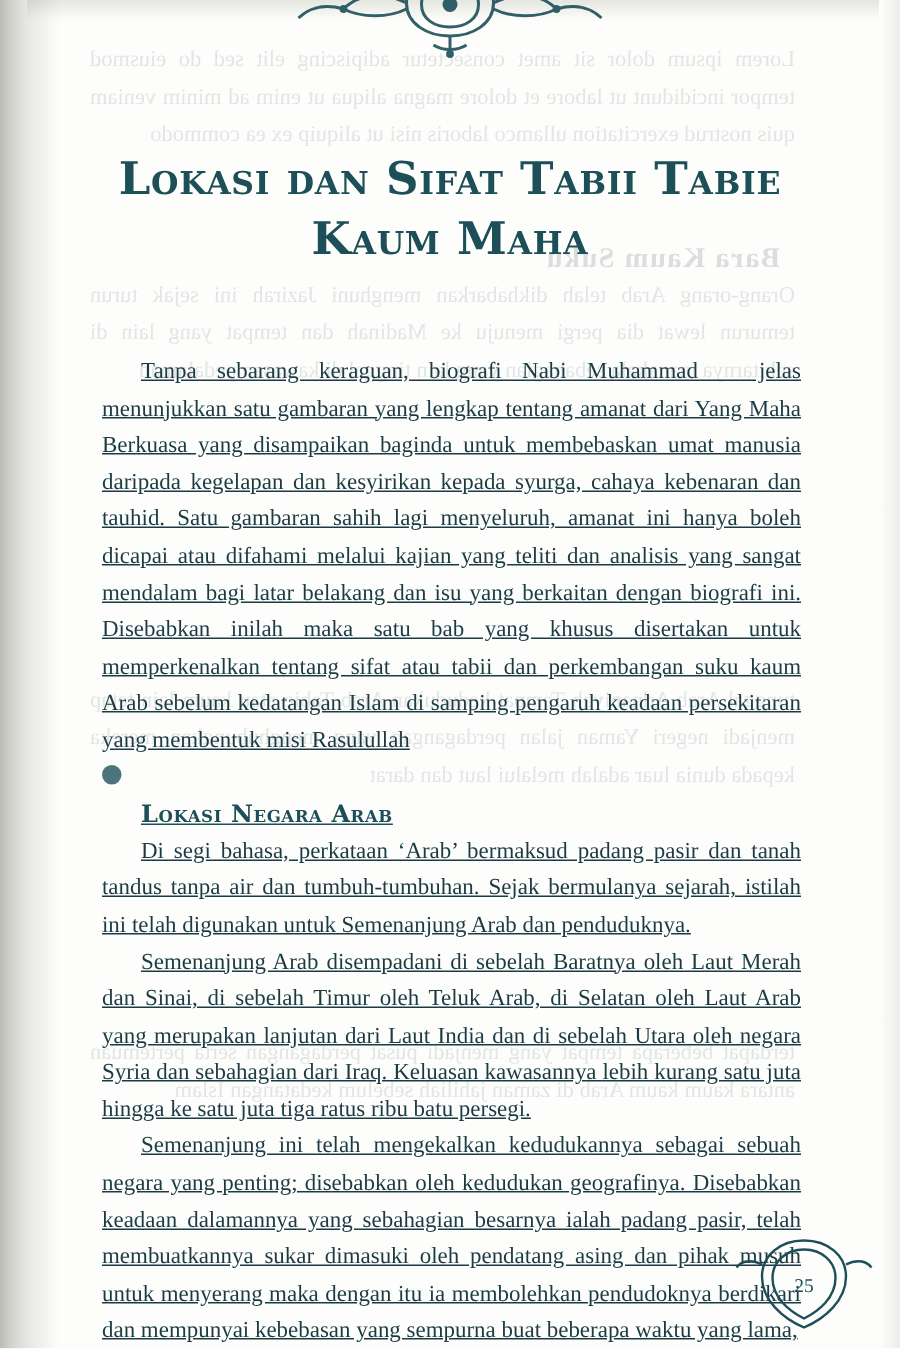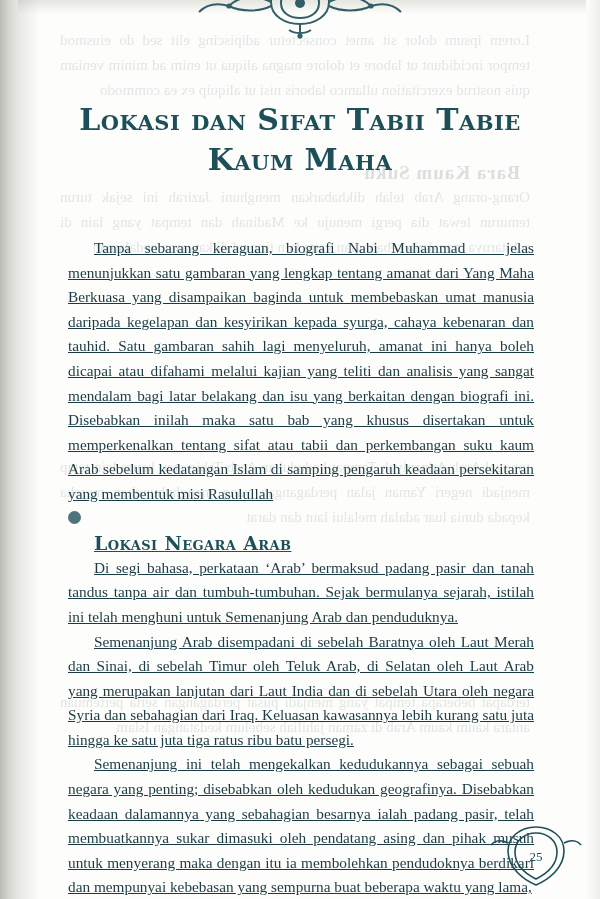--- a/index.html
+++ b/index.html
@@ -138,21 +138,21 @@
     text-decoration: underline;
   }
   .body-text p.noindent {
     text-indent: 0;
   }
 
   .section-heading {
     color: #1d4f59;
     font-family: "DejaVu Serif", serif;
     font-weight: bold;
-    font-size: 19px;
+    font-size: 16px;
     letter-spacing: 0.4px;
     margin: 14px 0 6px 0;
     text-indent: 0;
     font-variant: small-caps;
   }
   .pbuh-block {
     display: inline-block;
     width: 13px;
     height: 13px;
     border-radius: 50%;
@@ -225,21 +225,21 @@
     <span class="l1 smallcaps">Lokasi dan Sifat Tabii Tabie</span>
     <span class="l2 smallcaps">Kaum Maha</span>
   </div>
 
   <div class="body-text">
     <p>Tanpa sebarang keraguan, biografi Nabi Muhammad &nbsp; jelas menunjukkan satu gambaran yang lengkap tentang amanat dari Yang Maha Berkuasa yang disampaikan baginda untuk membebaskan umat manusia daripada kegelapan dan kesyirikan kepada syurga, cahaya kebenaran dan tauhid. Satu gambaran sahih lagi menyeluruh, amanat ini hanya boleh dicapai atau difahami melalui kajian yang teliti dan analisis yang sangat mendalam bagi latar belakang dan isu yang berkaitan dengan biografi ini.  Disebabkan inilah maka satu bab yang khusus disertakan untuk memperkenalkan tentang sifat atau tabii dan perkembangan suku kaum Arab sebelum kedatangan Islam di samping pengaruh keadaan persekitaran yang membentuk misi Rasulullah</p>
     <p class="noindent"><span class="pbuh-block"></span></p>
 
     <p class="section-heading">Lokasi Negara Arab</p>
 
-    <p>Di segi bahasa, perkataan ‘Arab’ bermaksud padang pasir dan tanah tandus tanpa air dan tumbuh-tumbuhan. Sejak bermulanya sejarah, istilah ini telah menghuni untuk Semenanjung Arab dan penduduknya.</p>
+    <p>Di segi bahasa, perkataan ‘Arab’ bermaksud padang pasir dan tanah tandus tanpa air dan tumbuh-tumbuhan. Sejak bermulanya sejarah, istilah ini telah digunakan untuk Semenanjung Arab dan penduduknya.</p>
     <p>Semenanjung Arab disempadani di sebelah Baratnya oleh Laut Merah dan Sinai, di sebelah Timur oleh Teluk Arab, di Selatan oleh Laut Arab yang merupakan lanjutan dari Laut India dan di sebelah Utara oleh negara Syria dan sebahagian dari Iraq. Keluasan kawasannya lebih kurang satu juta hingga ke satu juta tiga ratus ribu batu persegi.</p>
     <p>Semenanjung ini telah mengekalkan kedudukannya sebagai sebuah negara yang penting; disebabkan oleh kedudukan geografinya. Disebabkan keadaan dalamannya yang sebahagian besarnya ialah padang pasir, telah membuatkannya sukar dimasuki oleh pendatang asing dan pihak musuh untuk menyerang maka dengan itu ia membolehkan pendudoknya berdikari dan mempunyai kebebasan yang sempurna buat beberapa waktu yang lama,</p>
   </div>
 
   <div class="folio">
     <svg viewBox="0 0 92 74" width="92" height="74">
       <g fill="none" stroke="#1d4f59" stroke-width="1.6">
         <path d="M46 8 C 30 8, 18 18, 18 32 C 18 48, 32 60, 46 66 C 60 60, 74 48, 74 32 C 74 18, 62 8, 46 8 Z"></path>
         <path d="M46 14 C 34 14, 25 22, 25 33 C 25 46, 36 55, 46 60 C 56 55, 67 46, 67 33 C 67 22, 58 14, 46 14 Z"></path>
         <path d="M18 24 C 10 20, 4 22, 1 26"></path>

